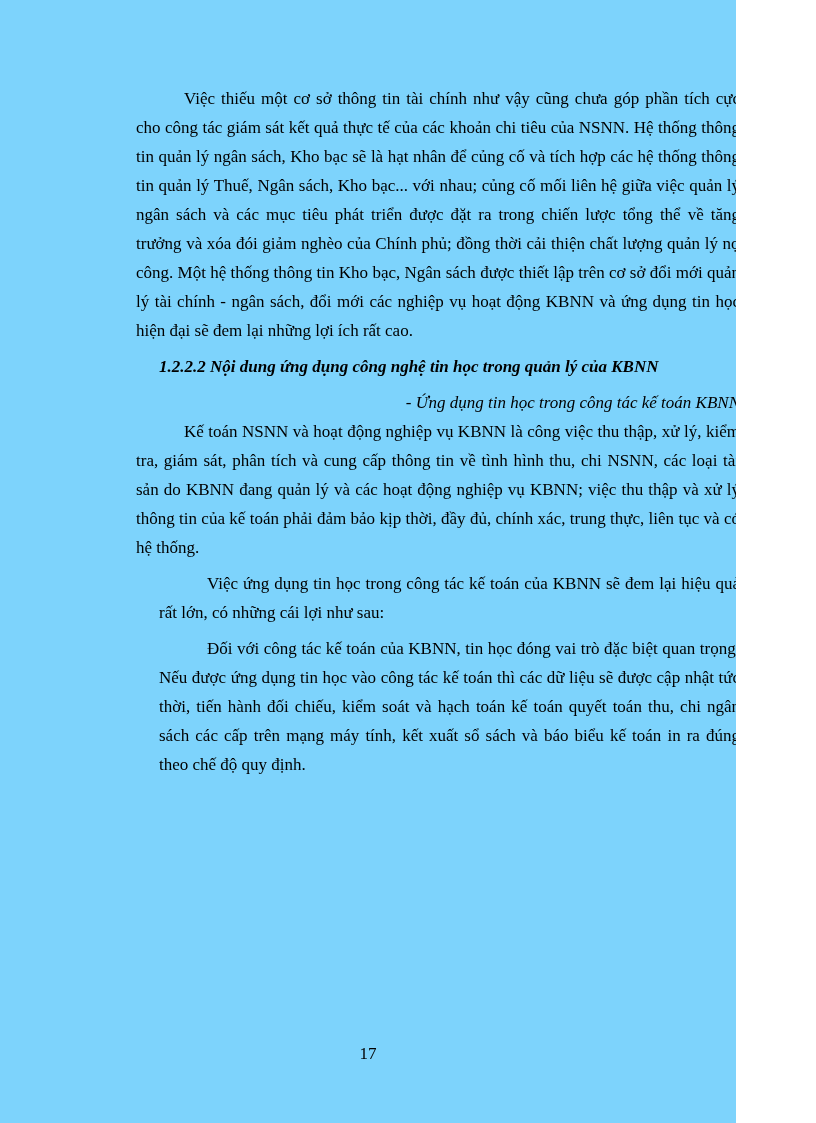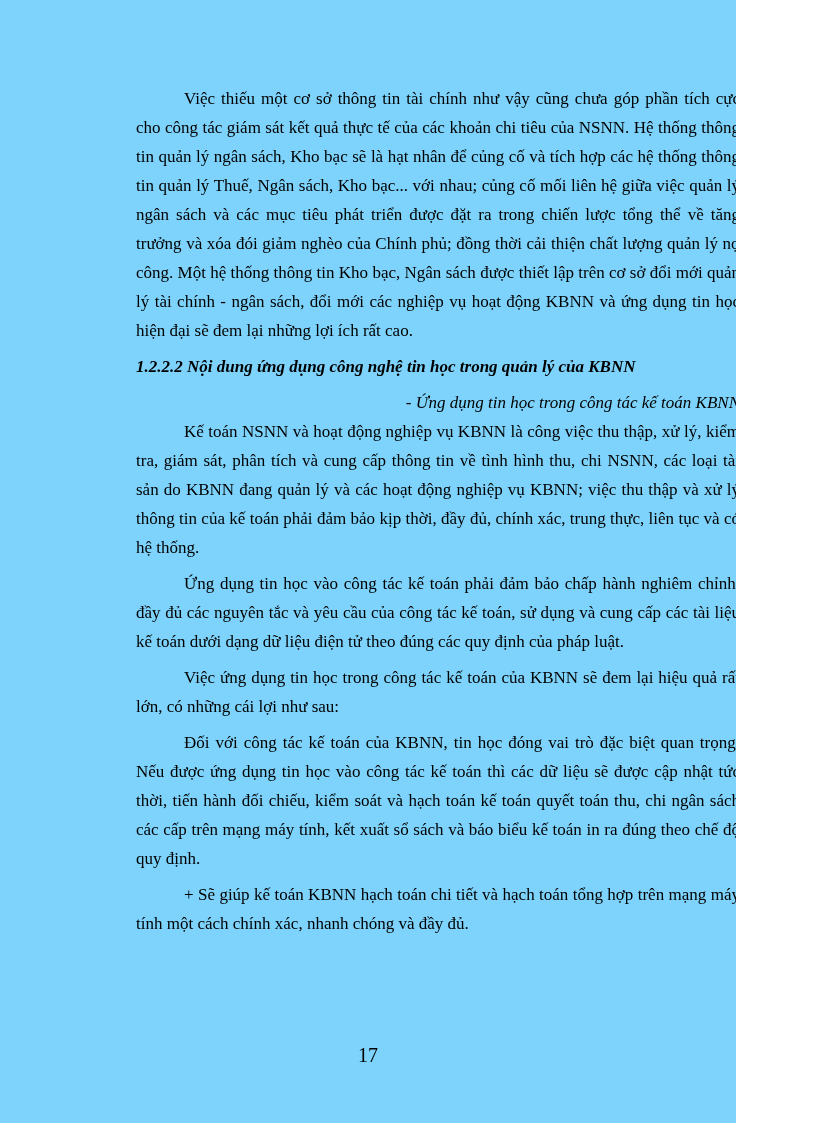--- a/index.html
+++ b/index.html
@@ -26,51 +26,50 @@
     text-align: justify;
   }
   .content p {
     margin: 0;
     text-indent: 48px;
   }
   .content p + p,
   .content .heading,
   .content .subheading {
     margin-top: 7px;
+    margin-left: 23px;
   }
   .heading {
     margin: 7px 0 0 0;
     font-weight: bold;
     font-style: italic;
     text-indent: 0;
     text-align: left;
   }
   .subheading {
     margin: 0;
     font-style: italic;
     text-indent: 48px;
     text-align: right;
   }
   .page-number {
     position: absolute;
     left: 0;
     right: 0;
     top: 1044px;
     text-align: center;
-    font-size: 20px;
+    font-size: 17px;
   }
 </style>
 </head>
 <body>
 
 <div class="page">
   <div class="content">
     <p>Việc thiếu một cơ sở thông tin tài chính như vậy cũng chưa góp phần tích cực cho công tác giám sát kết quả thực tế của các khoản chi tiêu của NSNN. Hệ thống thông tin quản lý ngân sách, Kho bạc sẽ là hạt nhân để củng cố và tích hợp các hệ thống thông tin quản lý Thuế, Ngân sách, Kho bạc... với nhau; củng cố mối liên hệ giữa việc quản lý ngân sách và các mục tiêu phát triển được đặt ra trong chiến lược tổng thể về tăng trưởng và xóa đói giảm nghèo của Chính phủ; đồng thời cải thiện chất lượng quản lý nợ công. Một hệ thống thông tin Kho bạc, Ngân sách được thiết lập trên cơ sở đổi mới quản lý tài chính - ngân sách, đổi mới các nghiệp vụ hoạt động KBNN và ứng dụng tin học hiện đại sẽ đem lại những lợi ích rất cao.</p>
     <div class="heading">1.2.2.2 Nội dung ứng dụng công nghệ tin học trong quản lý của KBNN</div>
     <div class="subheading">- Ứng dụng tin học trong công tác kế toán KBNN</div>
     <p>Kế toán NSNN và hoạt động nghiệp vụ KBNN là công việc thu thập, xử lý, kiểm tra, giám sát, phân tích và cung cấp thông tin về tình hình thu, chi NSNN, các loại tài sản do KBNN đang quản lý và các hoạt động nghiệp vụ KBNN; việc thu thập và xử lý thông tin của kế toán phải đảm bảo kịp thời, đầy đủ, chính xác, trung thực, liên tục và có hệ thống.</p>
-    <p>Ứng dụng tin học vào công tác kế toán phải đảm bảo chấp hành nghiêm chỉnh, đầy đủ các nguyên tắc và yêu cầu của công tác kế toán, sử dụng và cung cấp các tài liệu kế toán dưới dạng dữ liệu điện tử theo đúng các quy định của pháp luật.</p>
     <p>Việc ứng dụng tin học trong công tác kế toán của KBNN sẽ đem lại hiệu quả rất lớn, có những cái lợi như sau:</p>
     <p>Đối với công tác kế toán của KBNN, tin học đóng vai trò đặc biệt quan trọng. Nếu được ứng dụng tin học vào công tác kế toán thì các dữ liệu sẽ được cập nhật tức thời, tiến hành đối chiếu, kiểm soát và hạch toán kế toán quyết toán thu, chi ngân sách các cấp trên mạng máy tính, kết xuất sổ sách và báo biểu kế toán in ra đúng theo chế độ quy định.</p>
-    <p>+ Sẽ giúp kế toán KBNN hạch toán chi tiết và hạch toán tổng hợp trên mạng máy tính một cách chính xác, nhanh chóng và đầy đủ.</p>
   </div>
   <div class="page-number">17</div>
 </div>
 
 </body></html>

